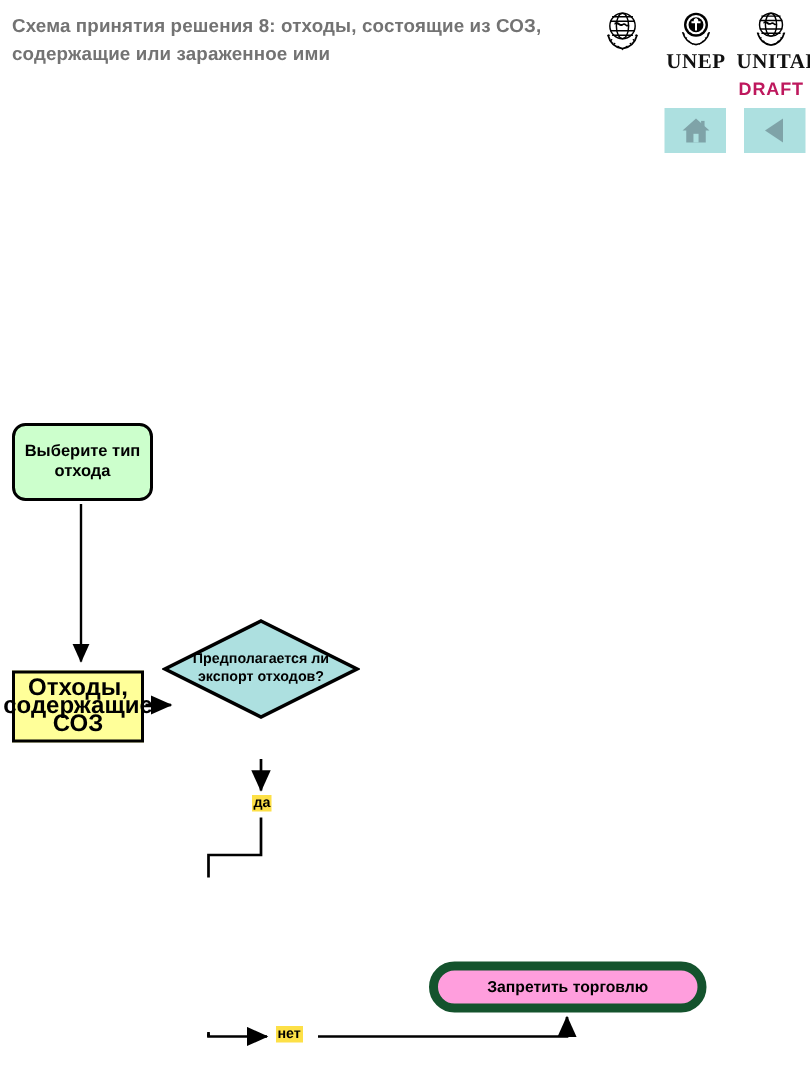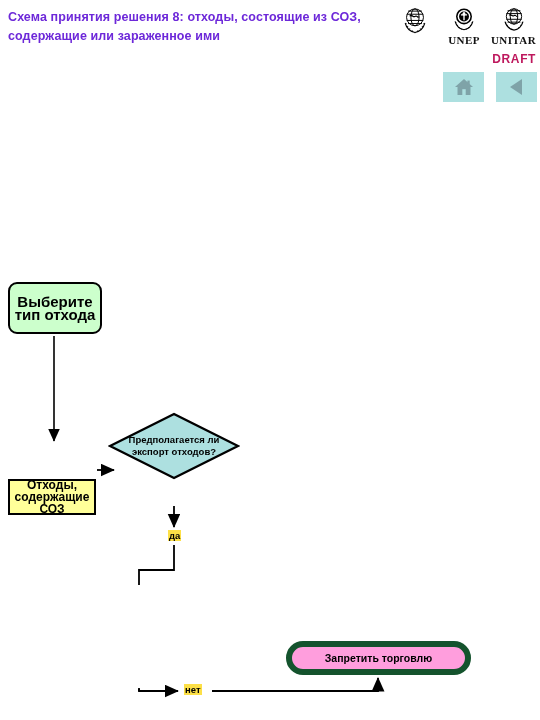--- a/index.html
+++ b/index.html
@@ -19,21 +19,21 @@
   
   #page-title {
     position: absolute;
     left: 8px;
     top: 8px;
     width: 360px;
     font-size: 12.5px;
     font-weight: bold;
     line-height: 19px;
     letter-spacing: 0.1px;
-    color: #6d28d9;
+    color: #737373;
   }
 
   #logo-bar {
     position: absolute;
     left: 392px;
     top: 4px;
     width: 144px;
     height: 44px;
     display: flex;
     align-items: flex-start;
@@ -44,21 +44,21 @@
     text-align: center;
   }
   .logo-emblem {
     width: 38px;
     height: 32px;
     margin: 0 auto;
     display: block;
   }
   .logo-caption {
     font-family: "Liberation Serif", serif;
-    font-size: 11px;
+    font-size: 14px;
     font-weight: bold;
     letter-spacing: 0.4px;
     color: #111111;
     margin-top: -2px;
   }
   .logo-caption.blank { visibility: hidden; }
 
   #draft-label {
     position: absolute;
     right: 4px;
@@ -111,34 +111,33 @@
 
   
   #node-start {
     left: 8px;
     top: 282px;
     width: 94px;
     height: 52px;
     background: #ccffcc;
     border: 2px solid #000000;
     border-radius: 9px;
-    font-size: 15px;
+    font-size: 11px;
   }
 
   
   #node-waste {
     left: 8px;
     top: 447px;
     width: 88px;
-    height: 36px;
+    height: 48px;
     background: #ffff99;
     border: 2px solid #000000;
-    font-size: 12px;
+    font-size: 16px;
     line-height: 12px;
-    margin-top: 32px;
   }
 
   
   .diamond-wrap {
     position: absolute;
   }
   .diamond-wrap svg {
     position: absolute;
     left: 0;
     top: 0;

